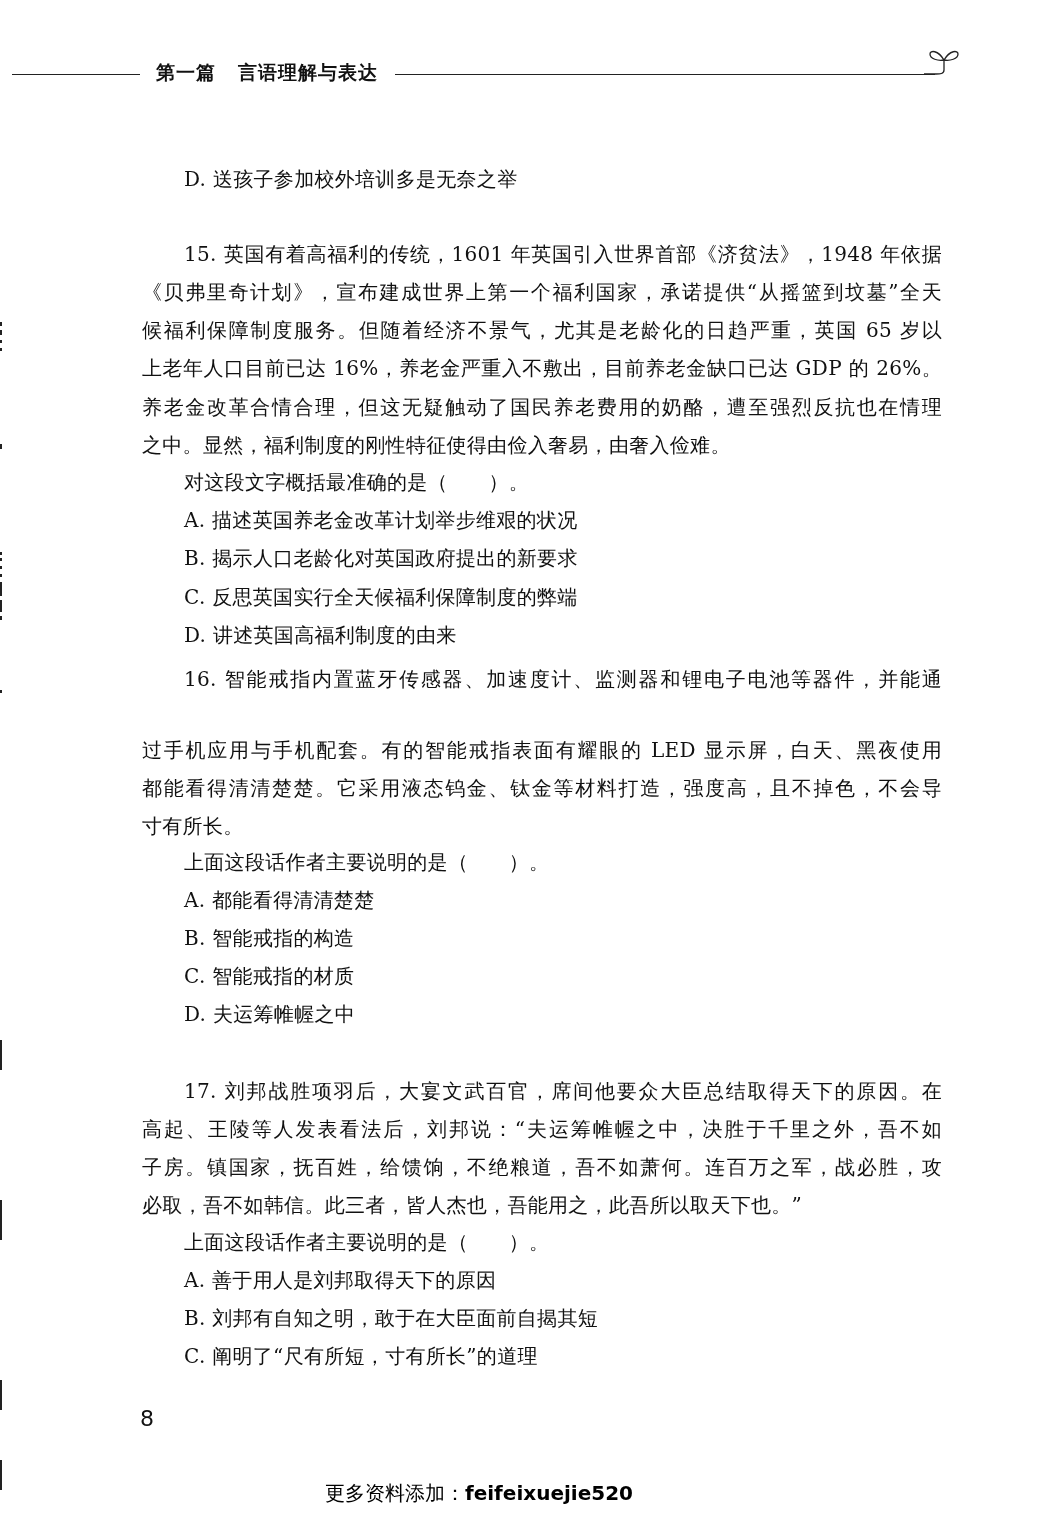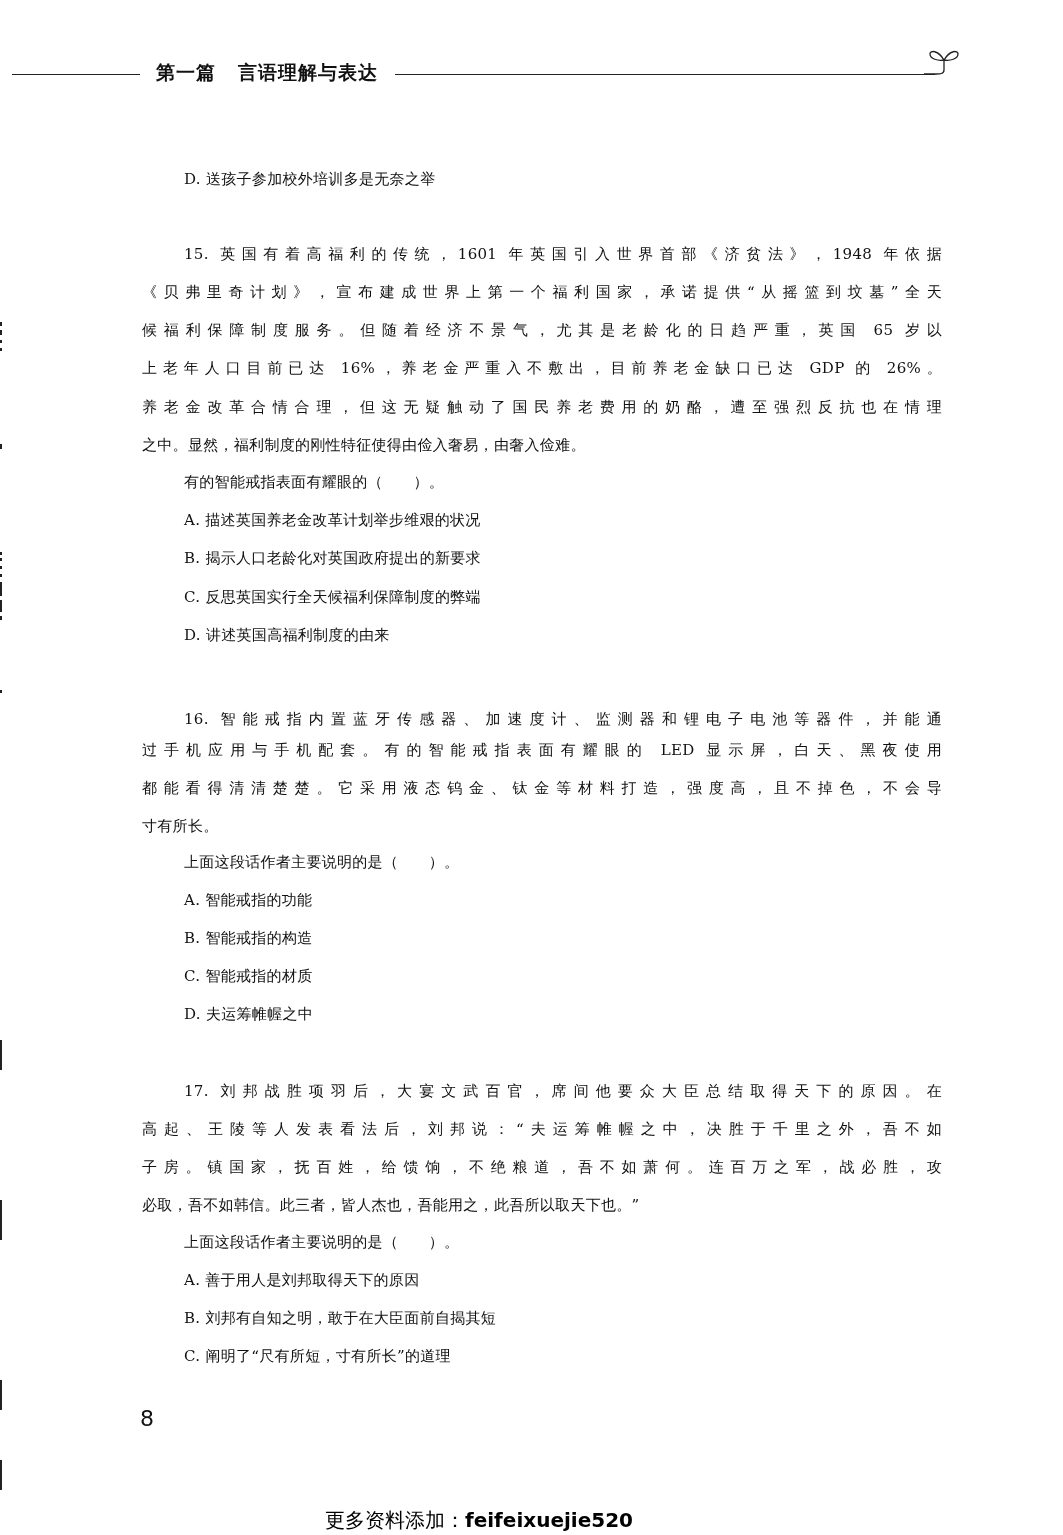--- a/index.html
+++ b/index.html
@@ -70,21 +70,21 @@
     background: #222;
   }
   .content {
     position: absolute;
     left: 0;
     top: 0;
     width: 1063px;
   }
   .line {
     position: absolute;
-    font-size: 15px;
+    font-size: 20px;
     line-height: 26px;
     white-space: nowrap;
     letter-spacing: 0.3px;
   }
   .para-line {
     left: 142px;
     width: 800px;
     text-align: justify;
     text-align-last: justify;
   }
@@ -101,21 +101,20 @@
     font-size: 22px;
     color: #111;
   }
   .footer-note {
     position: absolute;
     left: 325px;
     top: 1480px;
     font-size: 20px;
     color: #000;
     white-space: nowrap;
-    margin-top: 27px;
   }
   .footer-note .id {
     font-family: "DejaVu Sans", "Liberation Sans", sans-serif;
     font-weight: bold;
   }
 </style>
 </head>
 <body>
 
 <div class="left-marks">
@@ -155,34 +154,34 @@
 
   <div class="line indent" style="top:166px">D. 送孩子参加校外培训多是无奈之举</div>
 
   <div>
     <div class="line para-line" style="top:241px;left:184px;width:758px">15. 英国有着高福利的传统，1601 年英国引入世界首部《济贫法》，1948 年依据</div>
     <div class="line para-line" style="top:279px">《贝弗里奇计划》，宣布建成世界上第一个福利国家，承诺提供“从摇篮到坟墓”全天</div>
     <div class="line para-line" style="top:317px">候福利保障制度服务。但随着经济不景气，尤其是老龄化的日趋严重，英国 65 岁以</div>
     <div class="line para-line" style="top:355px">上老年人口目前已达 16%，养老金严重入不敷出，目前养老金缺口已达 GDP 的 26%。</div>
     <div class="line para-line" style="top:394px">养老金改革合情合理，但这无疑触动了国民养老费用的奶酪，遭至强烈反抗也在情理</div>
     <div class="line para-last" style="top:432px">之中。显然，福利制度的刚性特征使得由俭入奢易，由奢入俭难。</div>
-    <div class="line indent" style="top:469px">有的智能戒指表面有耀眼的（　　）。</div>
+    <div class="line indent" style="top:469px">对这段文字概括最准确的是（　　）。</div>
     <div class="line indent" style="top:507px">A. 描述英国养老金改革计划举步维艰的状况</div>
     <div class="line indent" style="top:545px">B. 揭示人口老龄化对英国政府提出的新要求</div>
     <div class="line indent" style="top:584px">C. 反思英国实行全天候福利保障制度的弊端</div>
     <div class="line indent" style="top:622px">D. 讲述英国高福利制度的由来</div>
   </div>
 
   <div>
-    <div class="line para-line" style="top:706px;left:184px;width:758px">16. 智能戒指内置蓝牙传感器、加速度计、监测器和锂电子电池等器件，并能通</div>
+    <div class="line para-line" style="top:666px;left:184px;width:758px">16. 智能戒指内置蓝牙传感器、加速度计、监测器和锂电子电池等器件，并能通</div>
     <div class="line para-line" style="top:737px">过手机应用与手机配套。有的智能戒指表面有耀眼的 LED 显示屏，白天、黑夜使用</div>
     <div class="line para-line" style="top:775px">都能看得清清楚楚。它采用液态钨金、钛金等材料打造，强度高，且不掉色，不会导</div>
     <div class="line para-last" style="top:813px">寸有所长。</div>
     <div class="line indent" style="top:849px">上面这段话作者主要说明的是（　　）。</div>
-    <div class="line indent" style="top:887px">A. 智能戒指的功能</div>
+    <div class="line indent" style="top:887px">A. 都能看得清清楚楚</div>
     <div class="line indent" style="top:925px">B. 智能戒指的构造</div>
     <div class="line indent" style="top:963px">C. 智能戒指的材质</div>
     <div class="line indent" style="top:1001px">D. 夫运筹帷幄之中</div>
   </div>
 
   <div>
     <div class="line para-line" style="top:1078px;left:184px;width:758px">17. 刘邦战胜项羽后，大宴文武百官，席间他要众大臣总结取得天下的原因。在</div>
     <div class="line para-line" style="top:1116px">高起、王陵等人发表看法后，刘邦说：“夫运筹帷幄之中，决胜于千里之外，吾不如</div>
     <div class="line para-line" style="top:1154px">子房。镇国家，抚百姓，给馈饷，不绝粮道，吾不如萧何。连百万之军，战必胜，攻</div>
     <div class="line para-last" style="top:1192px">必取，吾不如韩信。此三者，皆人杰也，吾能用之，此吾所以取天下也。”</div>

